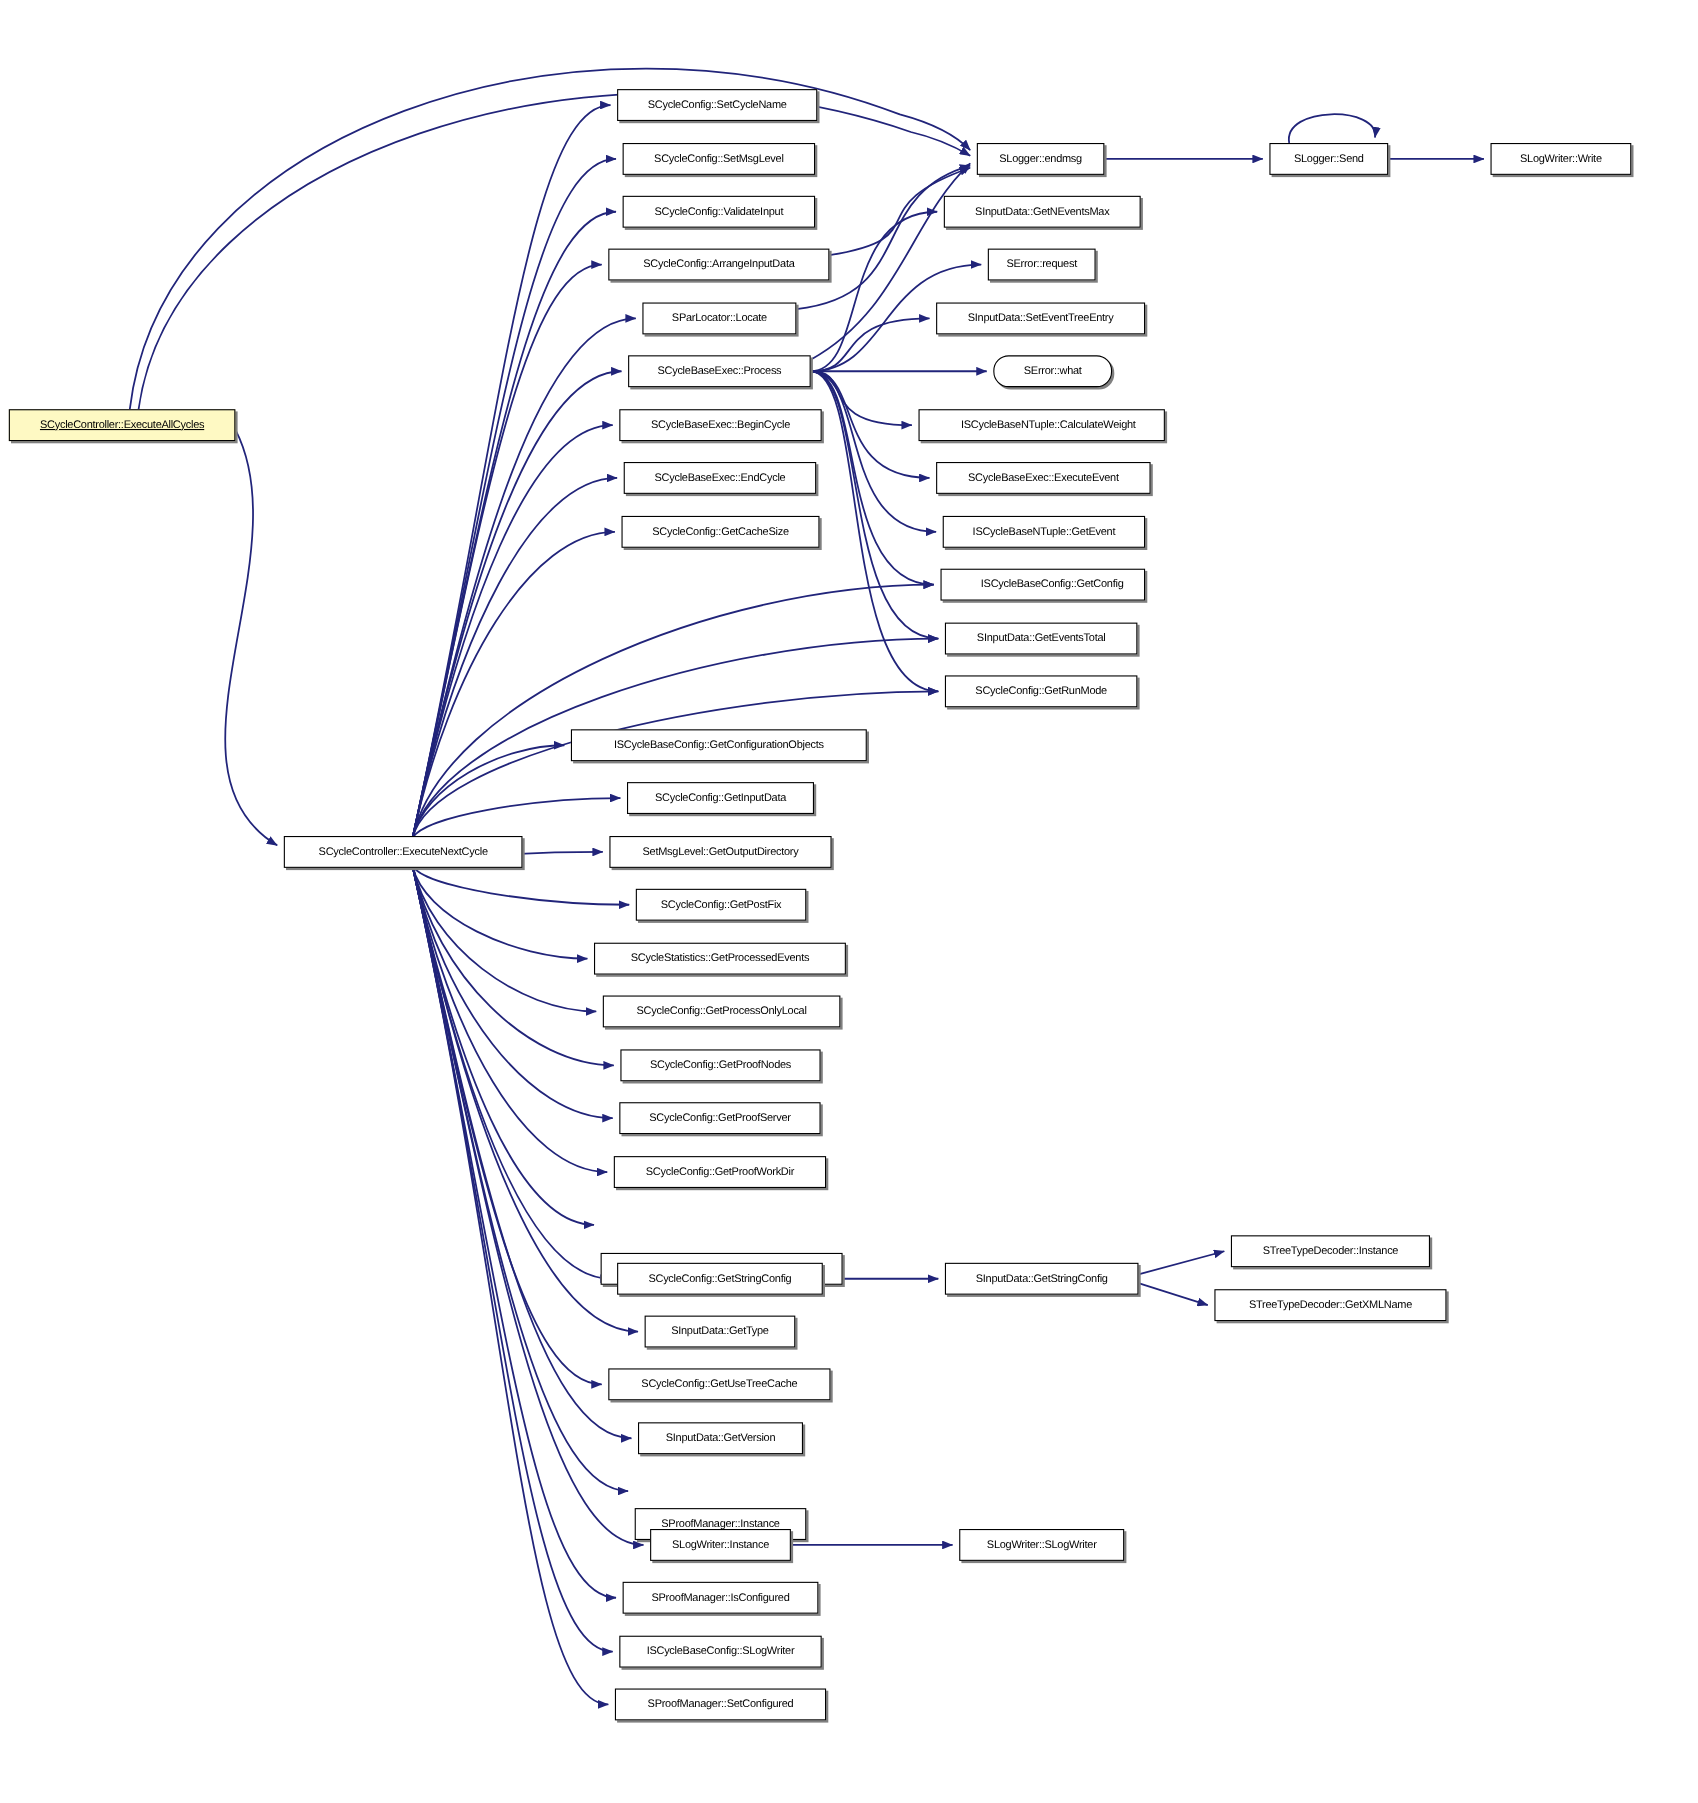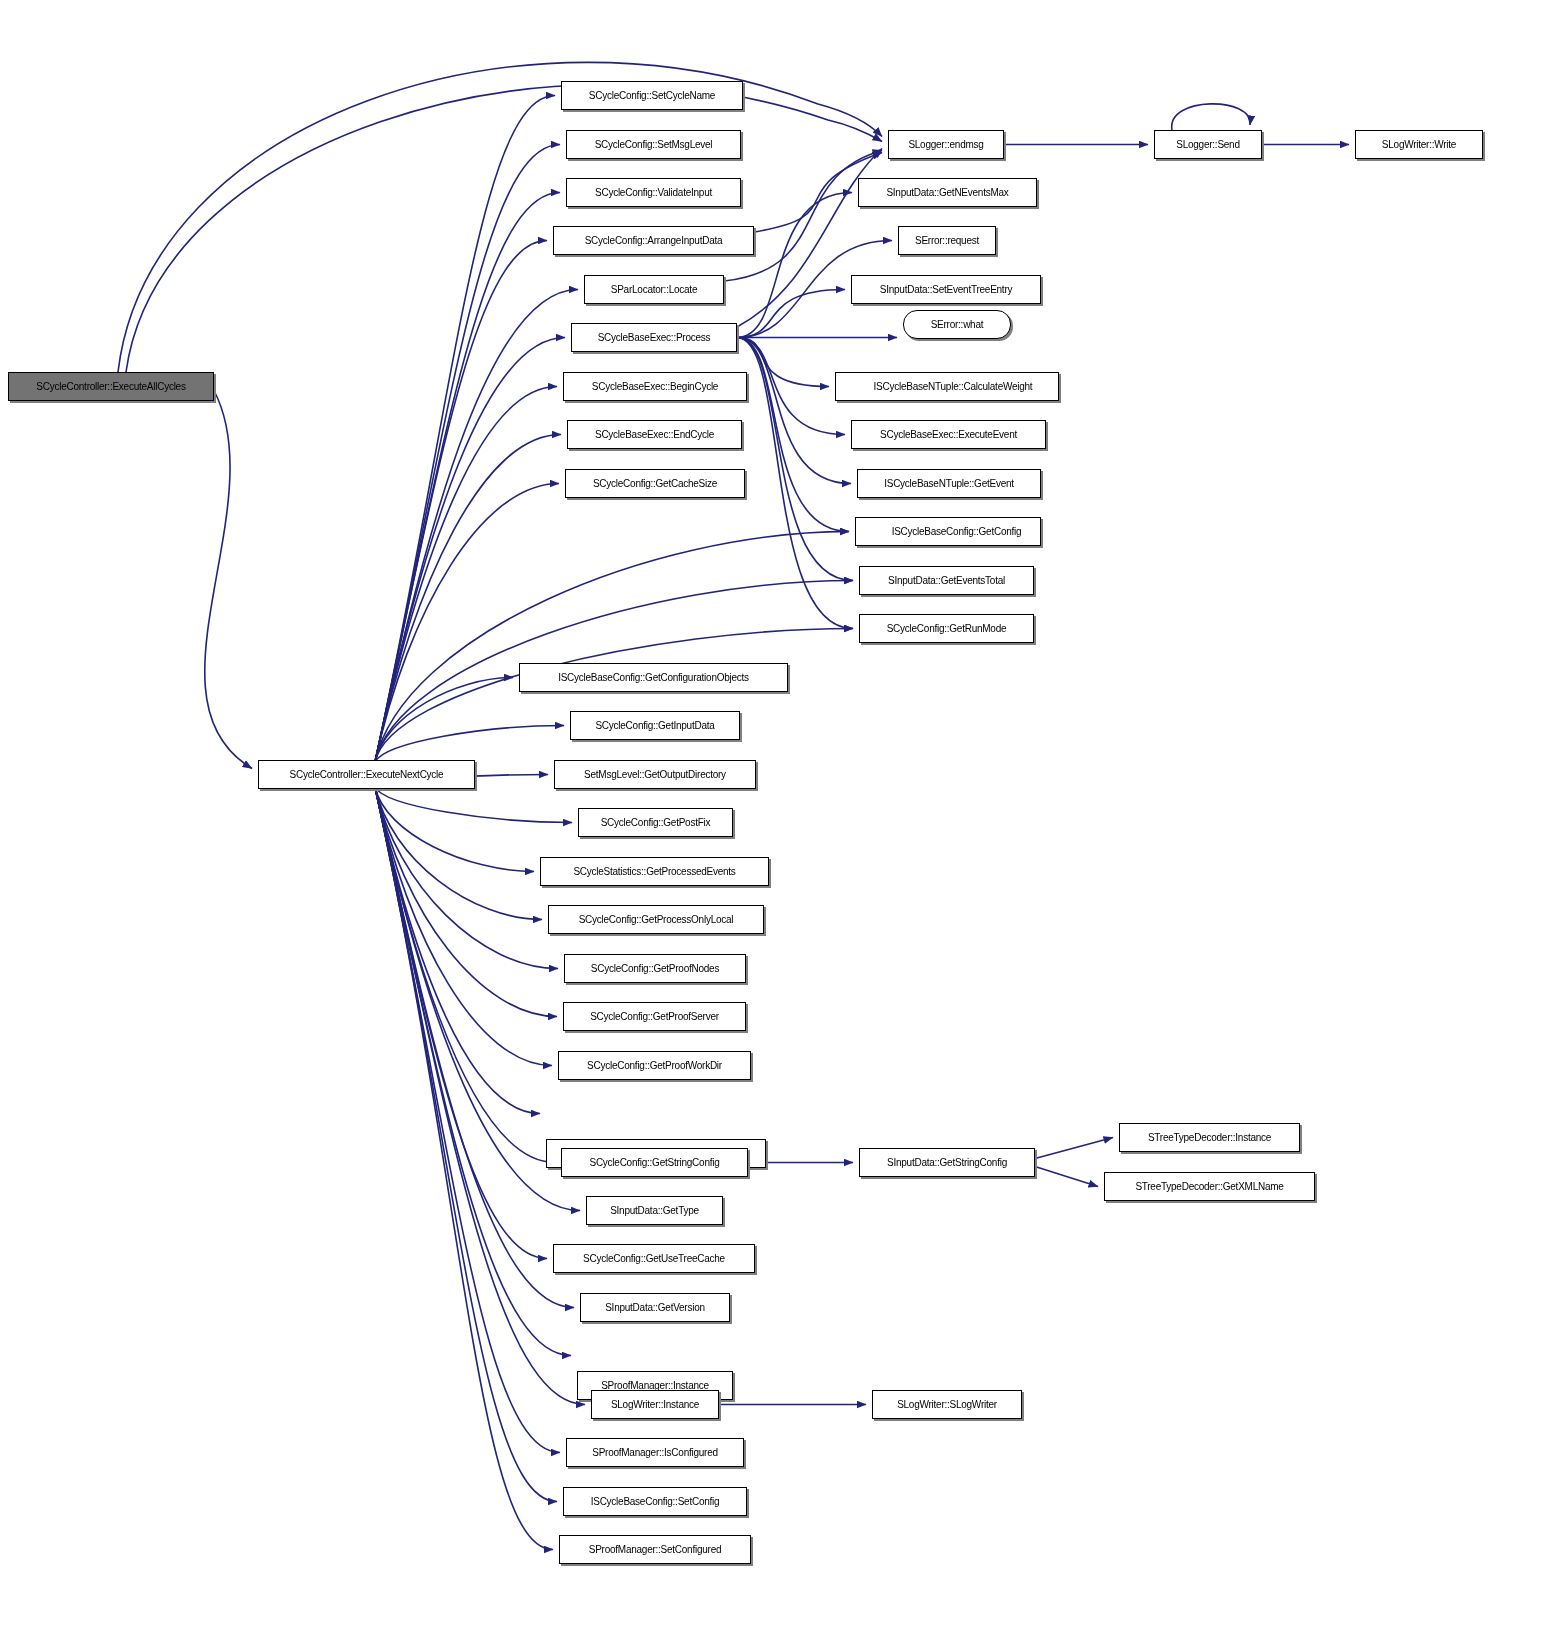--- a/index.html
+++ b/index.html
@@ -34,21 +34,22 @@
     line-height: 1;
     display: flex;
     align-items: center;
     justify-content: center;
     white-space: nowrap;
     letter-spacing: -0.25px;
     height: 29px;
     z-index: 2;
   }
   .node.root {
-    background: #737373;
+    background: #fef9c3;
+    text-decoration: underline;
   }
 </style>
 </head>
 <body>
 
 <div id="canvas">
   <svg id="edges" viewBox="0 0 1544 1639" xmlns="http://www.w3.org/2000/svg">
     <defs>
       <marker id="ah" markerWidth="10" markerHeight="8" refX="9.5" refY="4" orient="auto" markerUnits="userSpaceOnUse">
         <path d="M0,0 L10,4 L0,8 z" fill="#21247a"></path>
@@ -118,21 +119,21 @@
     <div class="node" style="left: 553px; top: 226px; width: 201px;">SCycleConfig::ArrangeInputData</div>
     <div class="node" style="left: 584px; top: 275px; width: 140px;">SParLocator::Locate</div>
     <div class="node" style="left: 571px; top: 323px; width: 166px;">SCycleBaseExec::Process</div>
     <div class="node" style="left: 563px; top: 372px; width: 184px;">SCycleBaseExec::BeginCycle</div>
     <div class="node" style="left: 567px; top: 420px; width: 175px;">SCycleBaseExec::EndCycle</div>
     <div class="node" style="left: 565px; top: 469px; width: 180px;">SCycleConfig::GetCacheSize</div>
     <div class="node" style="left: 888px; top: 130px; width: 116px;">SLogger::endmsg</div>
     <div class="node" style="left: 858px; top: 178px; width: 179px;">SInputData::GetNEventsMax</div>
     <div class="node" style="left: 898px; top: 226px; width: 98px;">SError::request</div>
     <div class="node" style="left: 851px; top: 275px; width: 190px;">SInputData::SetEventTreeEntry</div>
-    <div class="node" style="left: 903px; top: 310px; width: 108px; border-radius: 14px;">SError::what</div>
+    <div class="node" style="left: 903px; top: 323px; width: 108px; border-radius: 14px;">SError::what</div>
     <div class="node" style="left: 835px; top: 372px; width: 224px; padding-left: 12px;">ISCycleBaseNTuple::CalculateWeight</div>
     <div class="node" style="left: 851px; top: 420px; width: 195px;">SCycleBaseExec::ExecuteEvent</div>
     <div class="node" style="left: 857px; top: 469px; width: 184px;">ISCycleBaseNTuple::GetEvent</div>
     <div class="node" style="left: 855px; top: 517px; width: 186px; padding-left: 17px;">ISCycleBaseConfig::GetConfig</div>
     <div class="node" style="left: 859px; top: 566px; width: 175px;">SInputData::GetEventsTotal</div>
     <div class="node" style="left: 859px; top: 614px; width: 175px;">SCycleConfig::GetRunMode</div>
     <div class="node" style="left: 1154px; top: 130px; width: 108px;">SLogger::Send</div>
     <div class="node" style="left: 1355px; top: 130px; width: 128px;">SLogWriter::Write</div>
     <div class="node" style="left: 258px; top: 760px; width: 217px;">SCycleController::ExecuteNextCycle</div>
     <div class="node" style="left: 519px; top: 663px; width: 269px;">ISCycleBaseConfig::GetConfigurationObjects</div>
@@ -145,19 +146,19 @@
     <div class="node" style="left: 563px; top: 1002px; width: 183px;">SCycleConfig::GetProofServer</div>
     <div class="node" style="left: 558px; top: 1051px; width: 193px;">SCycleConfig::GetProofWorkDir</div>
     <div class="node" style="left: 546px; top: 1139px; width: 220px; padding-left: 17px;">SCycleStatistics::GetSkippedEvents</div>
     <div class="node" style="left: 561px; top: 1148px; width: 187px;">SCycleConfig::GetStringConfig</div>
     <div class="node" style="left: 586px; top: 1196px; width: 137px;">SInputData::GetType</div>
     <div class="node" style="left: 553px; top: 1244px; width: 202px;">SCycleConfig::GetUseTreeCache</div>
     <div class="node" style="left: 580px; top: 1293px; width: 150px;">SInputData::GetVersion</div>
     <div class="node" style="left: 577px; top: 1371px; width: 156px;">SProofManager::Instance</div>
     <div class="node" style="left: 591px; top: 1390px; width: 128px;">SLogWriter::Instance</div>
     <div class="node" style="left: 566px; top: 1438px; width: 178px;">SProofManager::IsConfigured</div>
-    <div class="node" style="left: 563px; top: 1487px; width: 184px;">ISCycleBaseConfig::SetConfig</div>
+    <div class="node" style="left: 563px; top: 1487px; width: 184px;">ISCycleBaseConfig::SLogWriter</div>
     <div class="node" style="left: 559px; top: 1535px; width: 192px;">SProofManager::SetConfigured</div>
     <div class="node" style="left: 859px; top: 1148px; width: 176px;">SInputData::GetStringConfig</div>
     <div class="node" style="left: 1119px; top: 1123px; width: 181px;">STreeTypeDecoder::Instance</div>
     <div class="node" style="left: 1104px; top: 1172px; width: 211px;">STreeTypeDecoder::GetXMLName</div>
     <div class="node" style="left: 872px; top: 1390px; width: 150px;">SLogWriter::SLogWriter</div>
   </div>
 
 </body></html>

